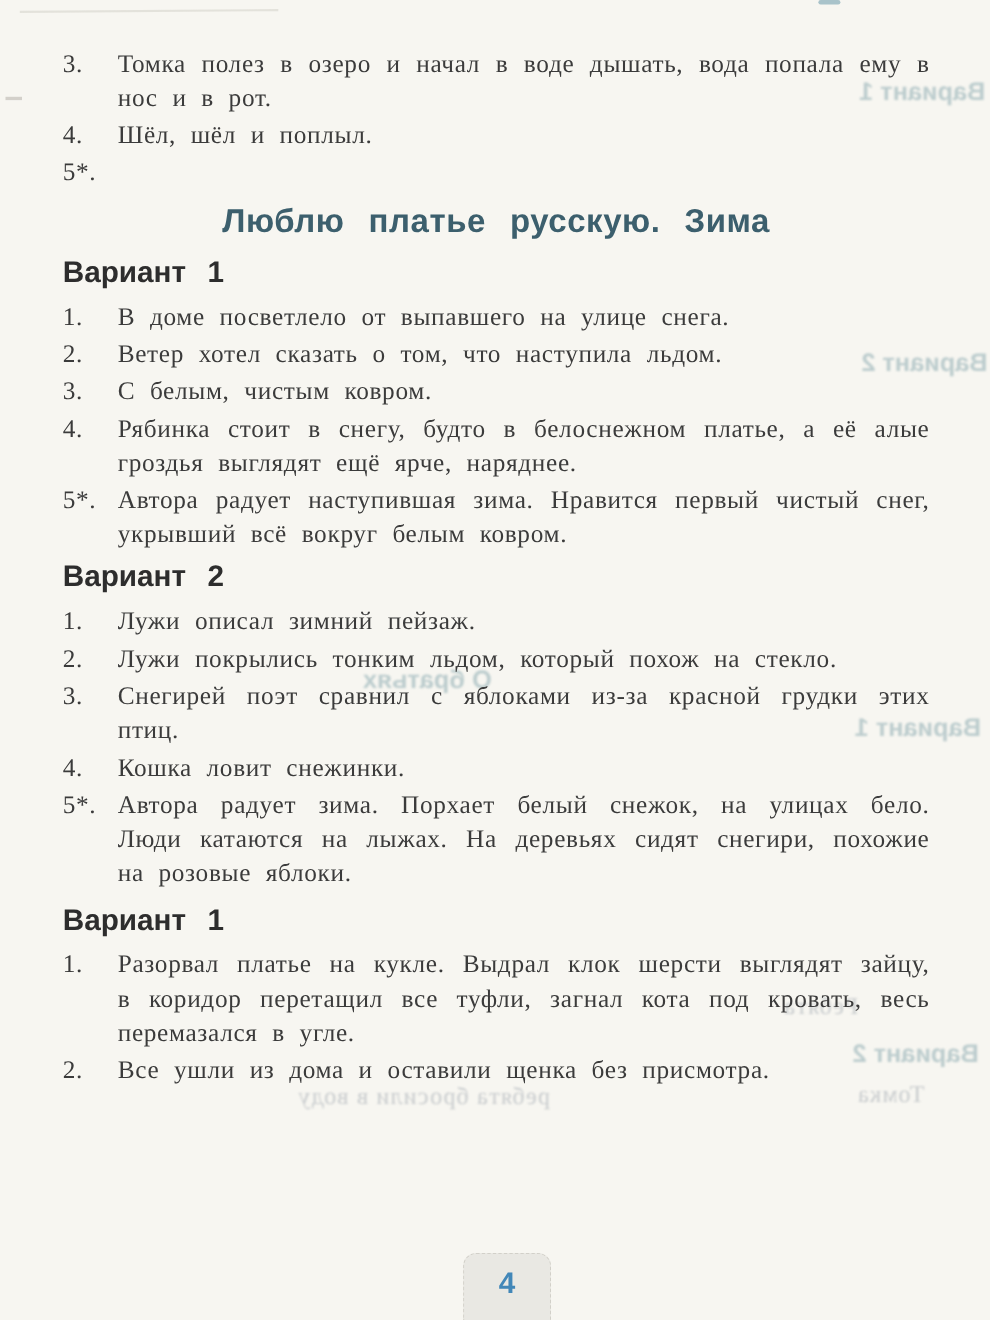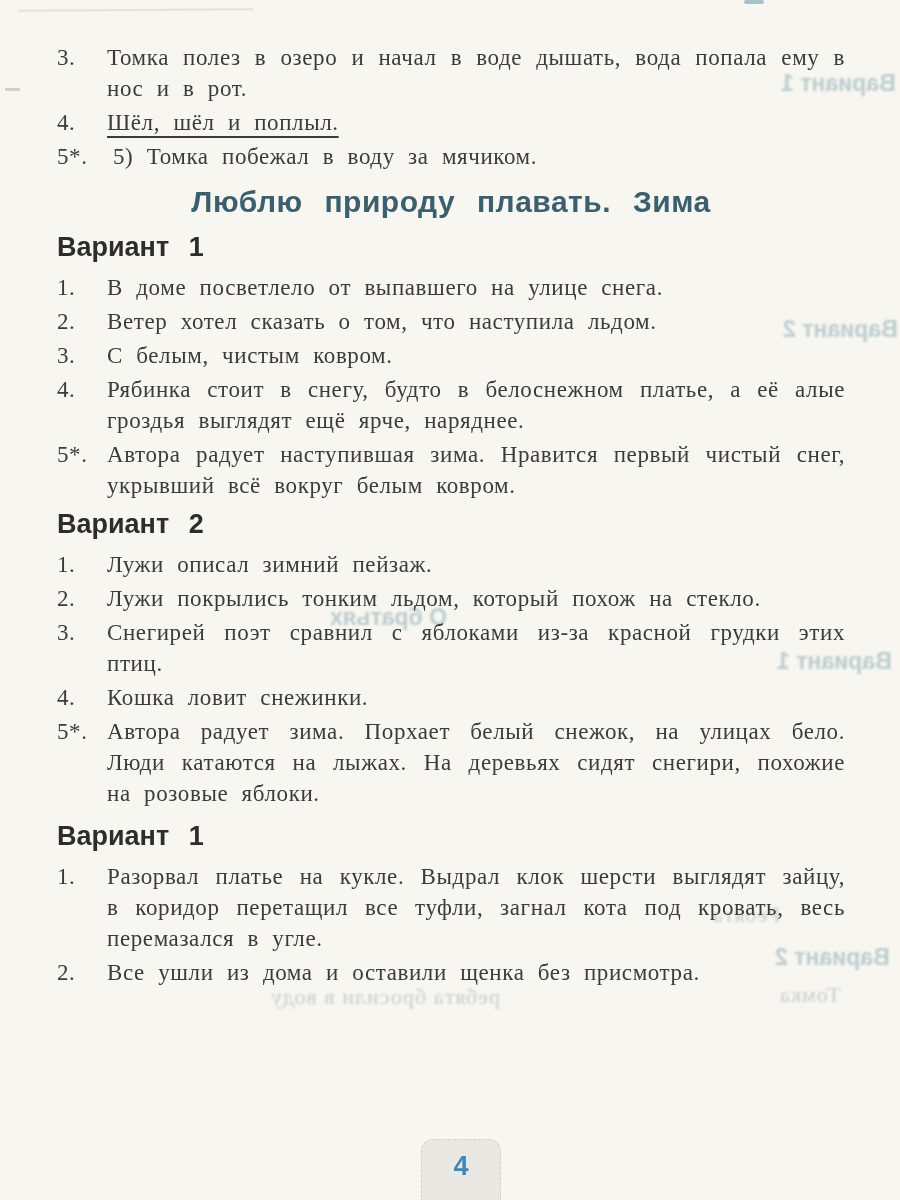--- a/index.html
+++ b/index.html
@@ -65,21 +65,20 @@
     white-space:nowrap;
   }
   .item .text{
     flex:1;
     text-align:justify;
     text-align-last:left;
     word-spacing:7px;
     hyphens:auto;
   }
   .item .text.underline{
-    text-decoration:underline;
     text-underline-offset:6px;
     text-decoration-thickness:1.5px;
   }
   .sub-lines{flex:1;padding-left:6px;}
   .sub-lines .sub-line{word-spacing:7px;}
 
   .section-heading{
     text-align:center;
     font-family:"Liberation Sans", sans-serif;
     font-weight:bold;
@@ -148,26 +147,25 @@
         <span class="num">3.</span>
         <span class="text">Томка полез в озеро и начал в воде дышать, вода попала ему в нос и в рот.</span>
       </div>
       <div class="item">
         <span class="num">4.</span>
         <span class="text underline">Шёл, шёл и поплыл.</span>
       </div>
       <div class="item">
         <span class="num">5*.</span>
         <span class="sub-lines">
-          <span class="sub-line" style="display:block">5) Томка побежал в воду за мячиком.</span>
         </span>
       </div>
     </div>
 
-    <div class="section-heading">Люблю природу плавать. Зима</div>
+    <div class="section-heading">Люблю платье русскую. Зима</div>
 
     <div class="variant-label">Вариант 1</div>
     <div>
       <div class="item">
         <span class="num">1.</span>
         <span class="text">В доме посветлело от выпавшего на улице снега.</span>
       </div>
       <div class="item">
         <span class="num">2.</span>
         <span class="text">Ветер хотел сказать о том, что наступила льдом.</span>

